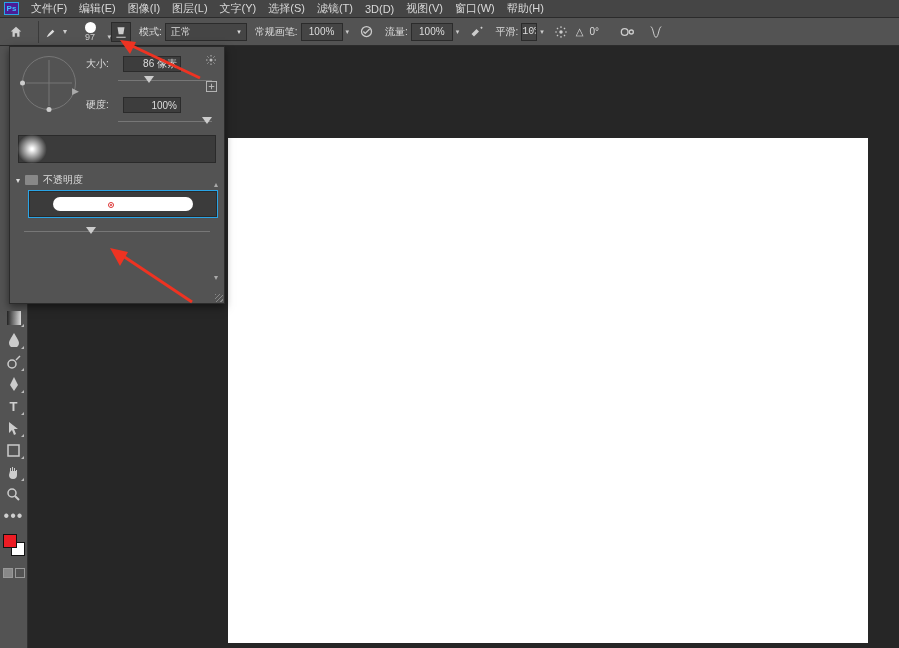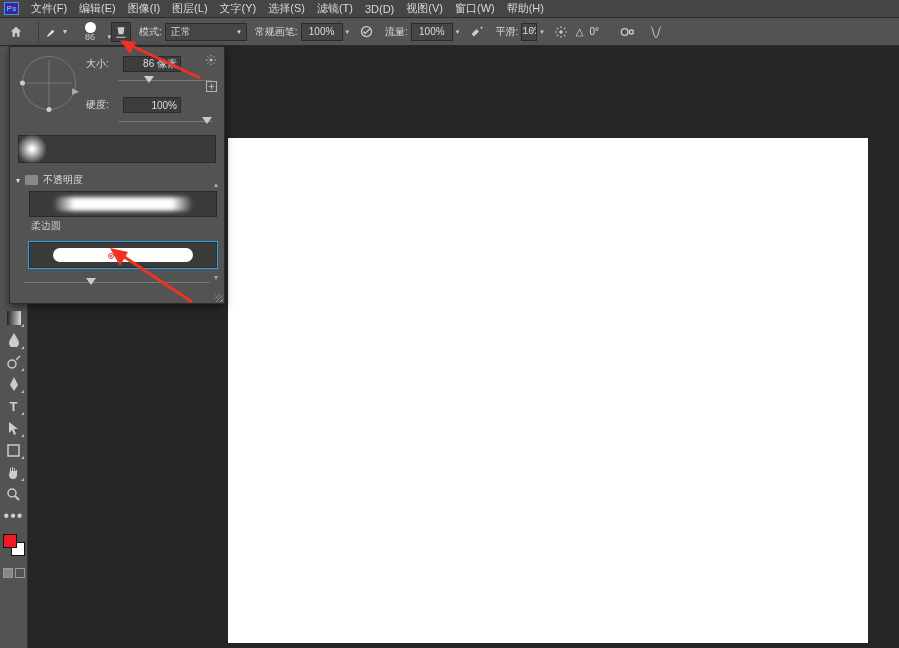--- a/index.html
+++ b/index.html
@@ -118,21 +118,21 @@
   <div class="divider"></div>
   <div class="opt-brush">
     <svg width="14" height="14" viewBox="0 0 24 24">
         <path fill="#ddd" d="M3 21c2-5 5-8 10-13l3 3c-5 5-8 8-13 10z"></path>
       </svg>
   </div>
   <span class="opt-chevron">▾</span>
 
   <div class="opt-brushbtn">
     <div class="circle"></div>
-    <span class="num">86</span>
+    <span class="num">97</span>
     <span class="chev">▾</span>
   </div>
 
   <div class="opt-pressure">
     <svg width="14" height="14" viewBox="0 0 24 24">
         <path fill="#ccc" d="M4 20h16v2H4zM6 4h12l-2 12H8z"></path>
       </svg>
   </div>
 
   <span class="opt-label">模式:</span>
@@ -320,26 +320,20 @@
   </div>
 
   <div class="group-header">
     <span class="chev">▾</span>
     <span class="fld"></span>
     <span>不透明度</span>
   </div>
   <span class="preset-scroll-chev">▴</span>
 
   <div class="preset-list">
-    <div class="preset">
-      <div class="stroke-box">
-          <div class="stroke-soft"></div>
-        </div>
-      <div class="preset-label">柔边圆</div>
-    </div>
     <div class="preset selected">
       <div class="stroke-box">
         <div class="stroke-hard"></div>
         <div class="red-dot"></div>
       </div>
     </div>
   </div>
   <span class="preset-scroll-chev2">▾</span>
 
   <div class="zoom-slider">

